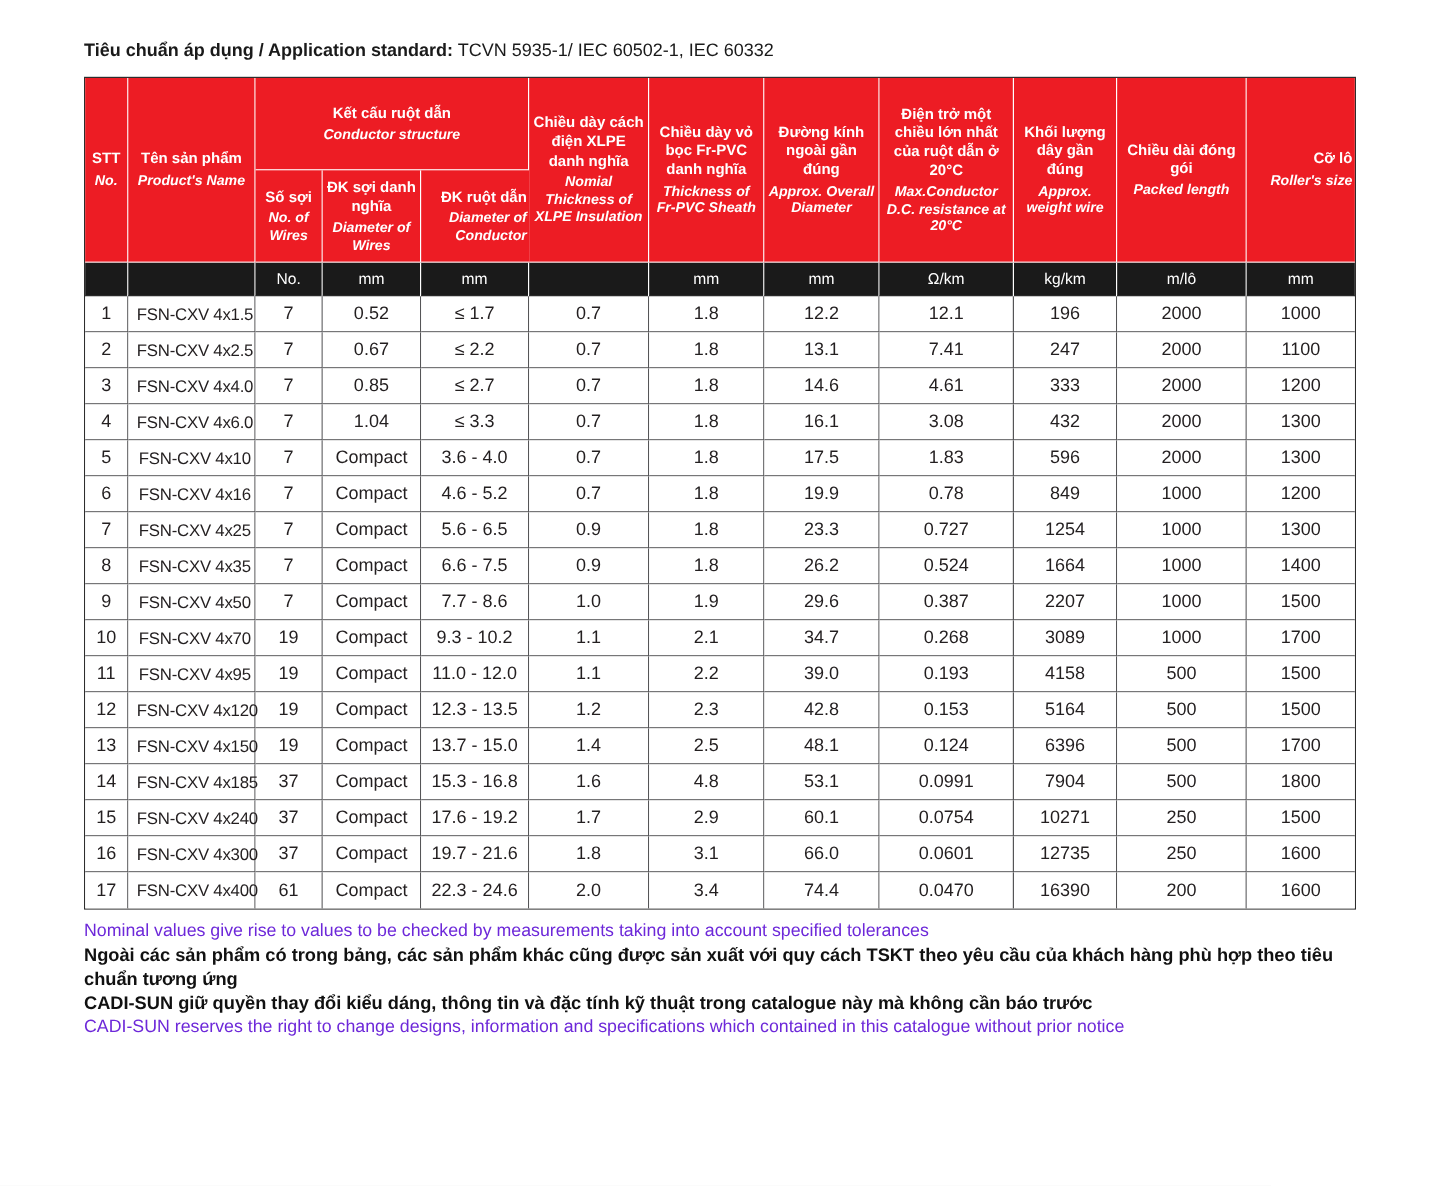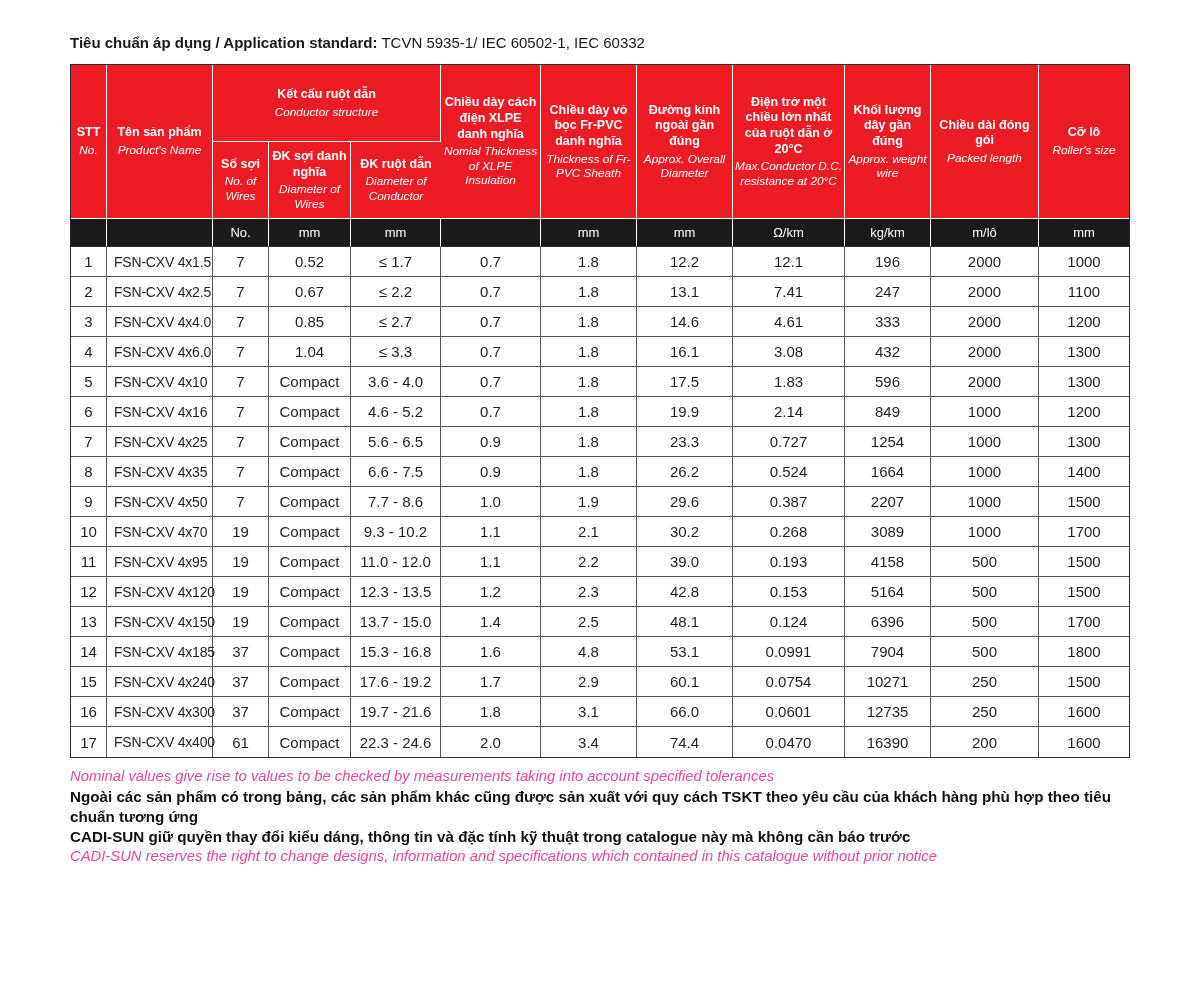--- a/index.html
+++ b/index.html
@@ -16,51 +16,51 @@
     border:1px solid #2d2d2d;
   }
   table.spec th, table.spec td { box-sizing:border-box; }
 
   
   thead th.red {
     background:#ED1C24; color:#ffffff; vertical-align:middle;
     border-right:1px solid #ffffff; border-bottom:1px solid #ffffff;
     padding:2px 2px; font-weight:normal;
   }
-  thead th.red:last-child { border-right:none; }
+  thead th.red:last-child { border-right:none;text-align:right; }
   .vi { font-weight:bold; font-size:12.5px; line-height:1.25; }
-  .en { font-style:italic; font-weight:normal; font-size:11.8px; line-height:1.22; margin-top:2px; }
+  .en { font-style:italic; font-weight:bold; font-size:11.8px; line-height:1.22; margin-top:2px; }
   tr.tier1 th { height:77px; }
   tr.tier2 th { height:77px; }
 
   
   tr.units th {
     background:#1a1a1a; color:#ffffff; height:28px; font-weight:normal;
     font-size:13px; text-align:center; border-right:1px solid #ffffff;
     border-bottom:1px solid #2d2d2d; padding:2px;
   }
   tr.units th:last-child { border-right:none; }
 
   
   tbody td {
     height:30px; font-size:15px; text-align:center; color:#231f20;
     border-right:1px solid #555557; border-bottom:1px solid #555557;
     padding:0 3px; background:#ffffff; vertical-align:middle;
   }
   tbody td:last-child { border-right:none; }
   tbody tr:last-child td { border-bottom:none; }
   tbody td.cell-name {
-    text-align:left; padding-left:7px; font-size:14px;
+    text-align:right; padding-left:7px; font-size:14px;
     letter-spacing:-0.2px; white-space:nowrap;
   }
 
   
   .notes { margin-top:9px; width:1058px; }
   .note-vi { font-weight:bold; font-size:15.2px; line-height:1.32; color:#111111; }
-  .note-en { font-style:italic; font-size:14.8px; line-height:1.32; color:#ec4899; }
+  .note-en { font-size:14.8px; line-height:1.32; color:#6d28d9; }
 </style>
 </head>
 <body>
 
 <div class="page">
 
   <div class="standard-line">
     <span class="label">Tiêu chuẩn áp dụng / Application standard:</span>
     <span>TCVN 5935-1/ IEC 60502-1, IEC 60332</span>
   </div>
@@ -225,21 +225,21 @@
         </tr>
         <tr>
           <td>6</td>
           <td class="cell-name">FSN-CXV 4x16</td>
           <td>7</td>
           <td>Compact</td>
           <td>4.6 - 5.2</td>
           <td>0.7</td>
           <td>1.8</td>
           <td>19.9</td>
-          <td>2.14</td>
+          <td>0.78</td>
           <td>849</td>
           <td>1000</td>
           <td>1200</td>
         </tr>
         <tr>
           <td>7</td>
           <td class="cell-name">FSN-CXV 4x25</td>
           <td>7</td>
           <td>Compact</td>
           <td>5.6 - 6.5</td>
@@ -280,21 +280,21 @@
           <td>1500</td>
         </tr>
         <tr>
           <td>10</td>
           <td class="cell-name">FSN-CXV 4x70</td>
           <td>19</td>
           <td>Compact</td>
           <td>9.3 - 10.2</td>
           <td>1.1</td>
           <td>2.1</td>
-          <td>30.2</td>
+          <td>34.7</td>
           <td>0.268</td>
           <td>3089</td>
           <td>1000</td>
           <td>1700</td>
         </tr>
         <tr>
           <td>11</td>
           <td class="cell-name">FSN-CXV 4x95</td>
           <td>19</td>
           <td>Compact</td>

